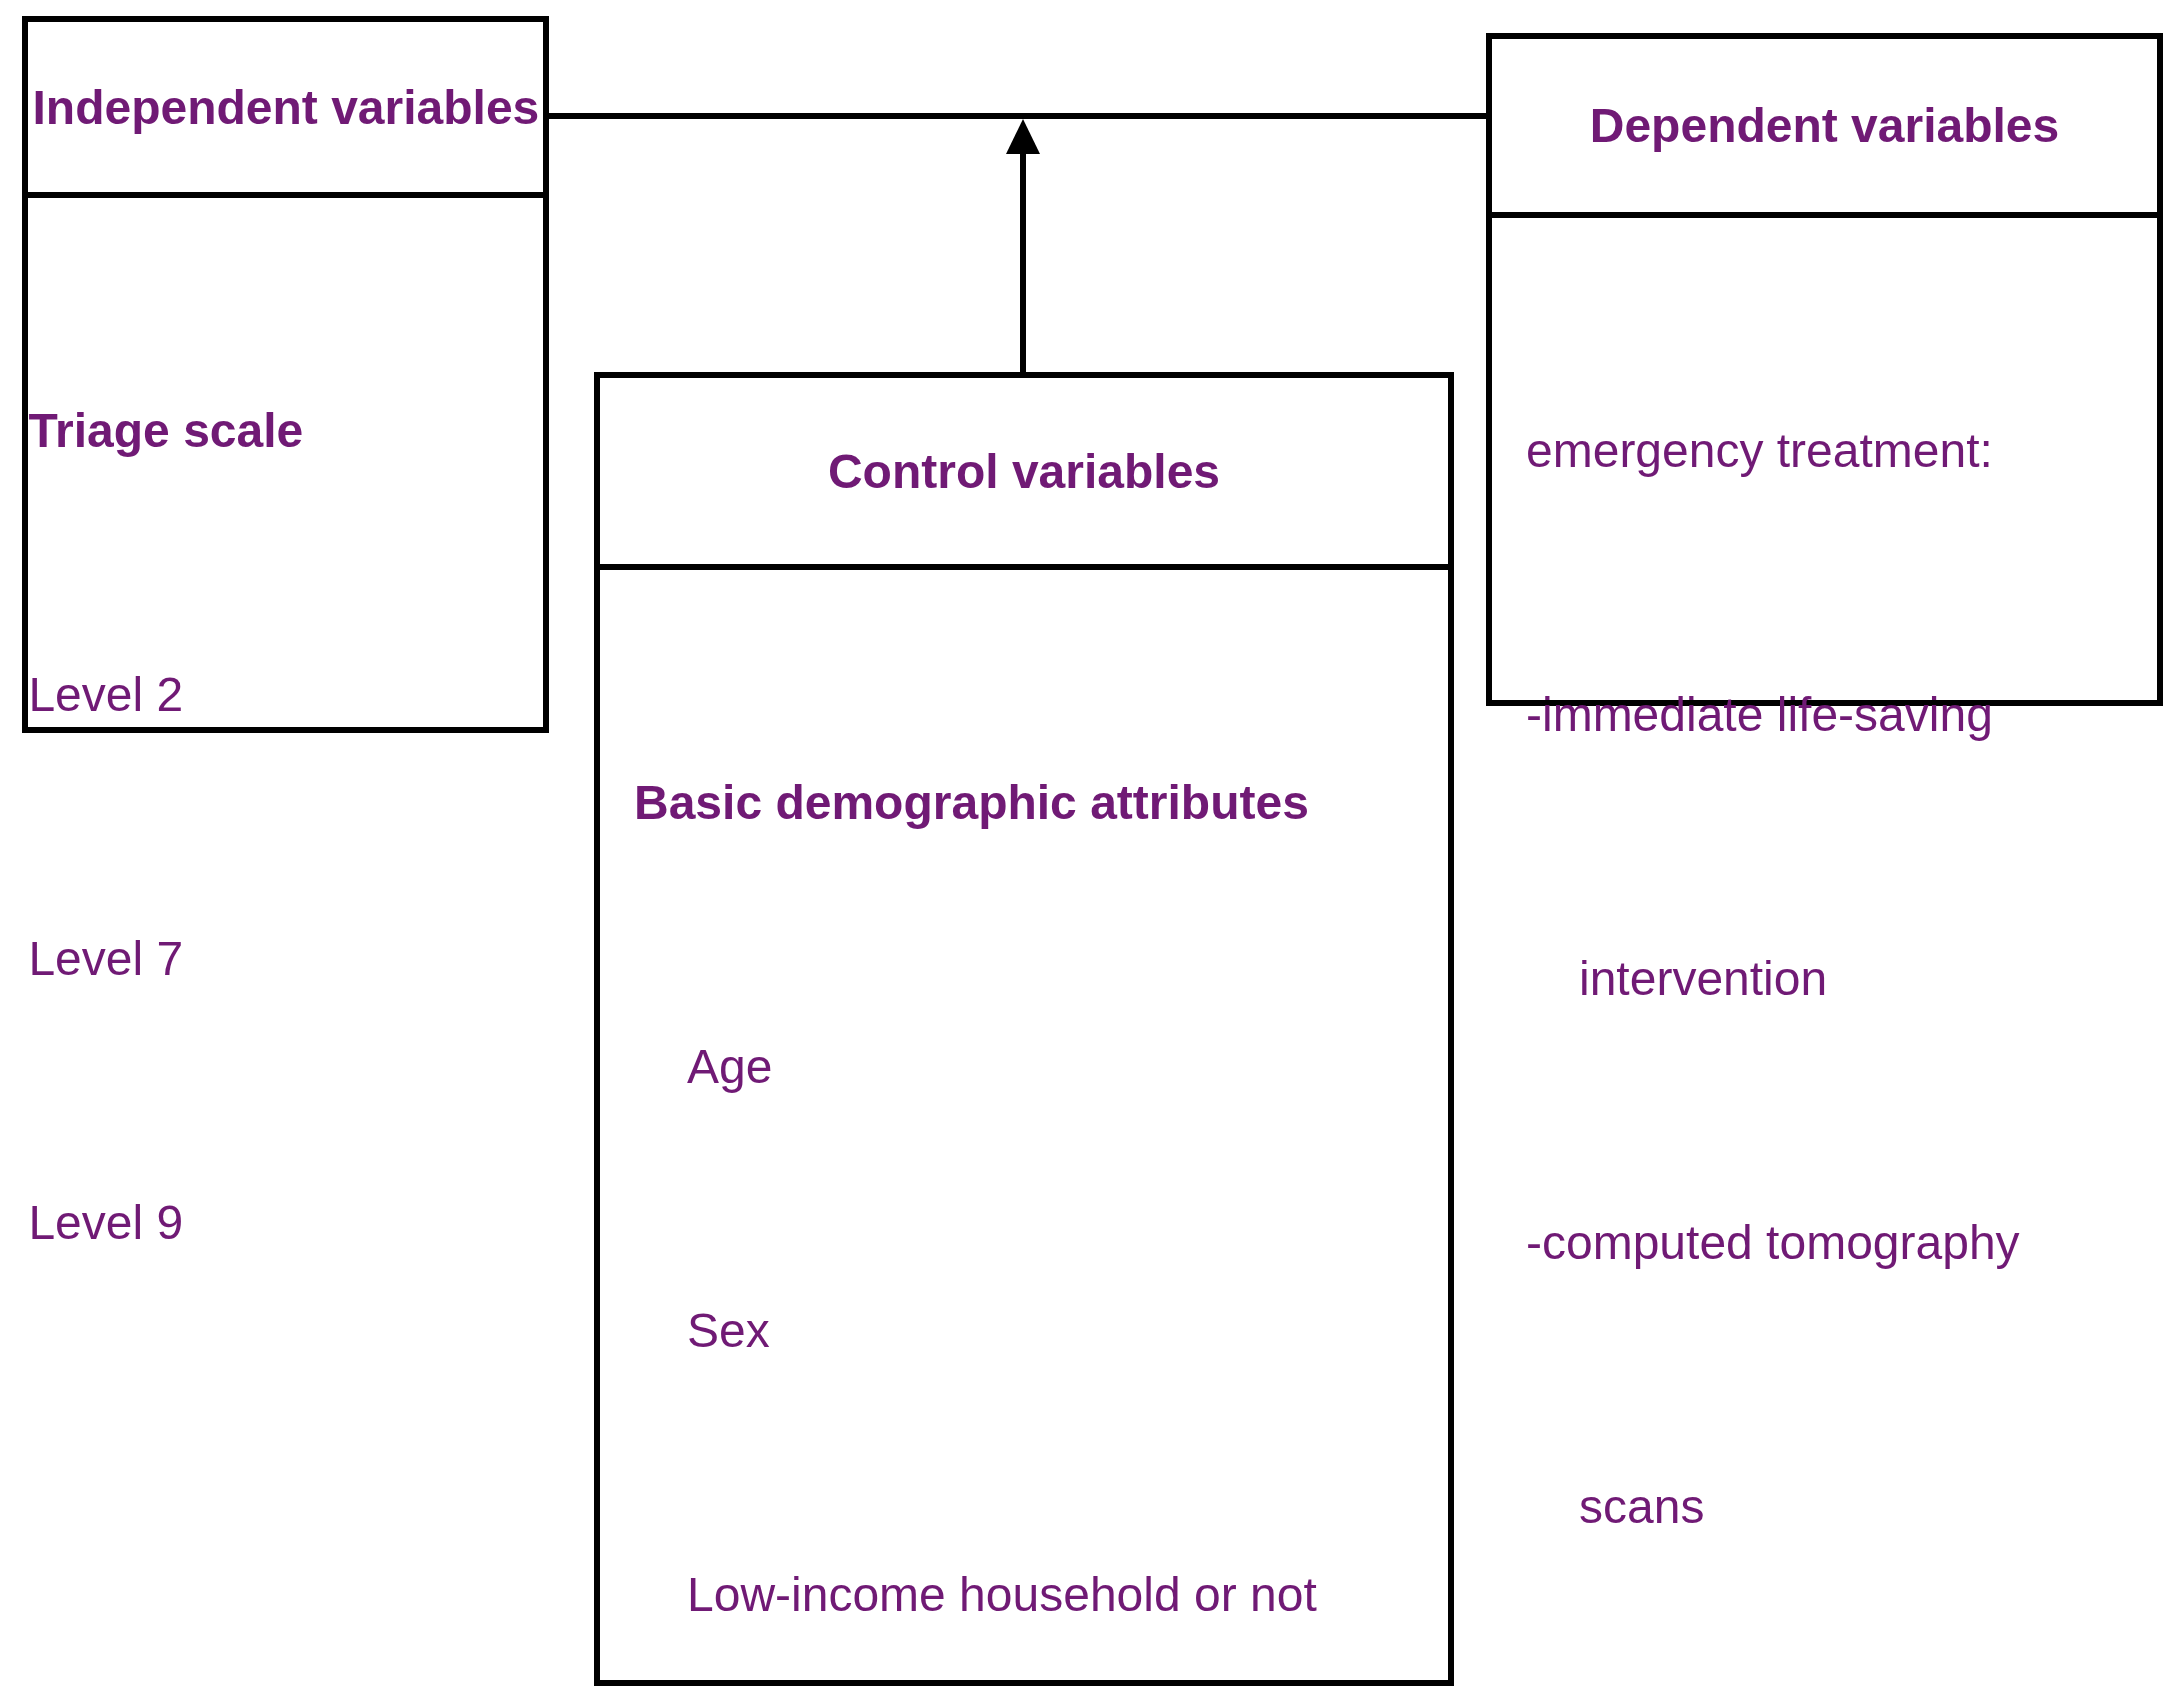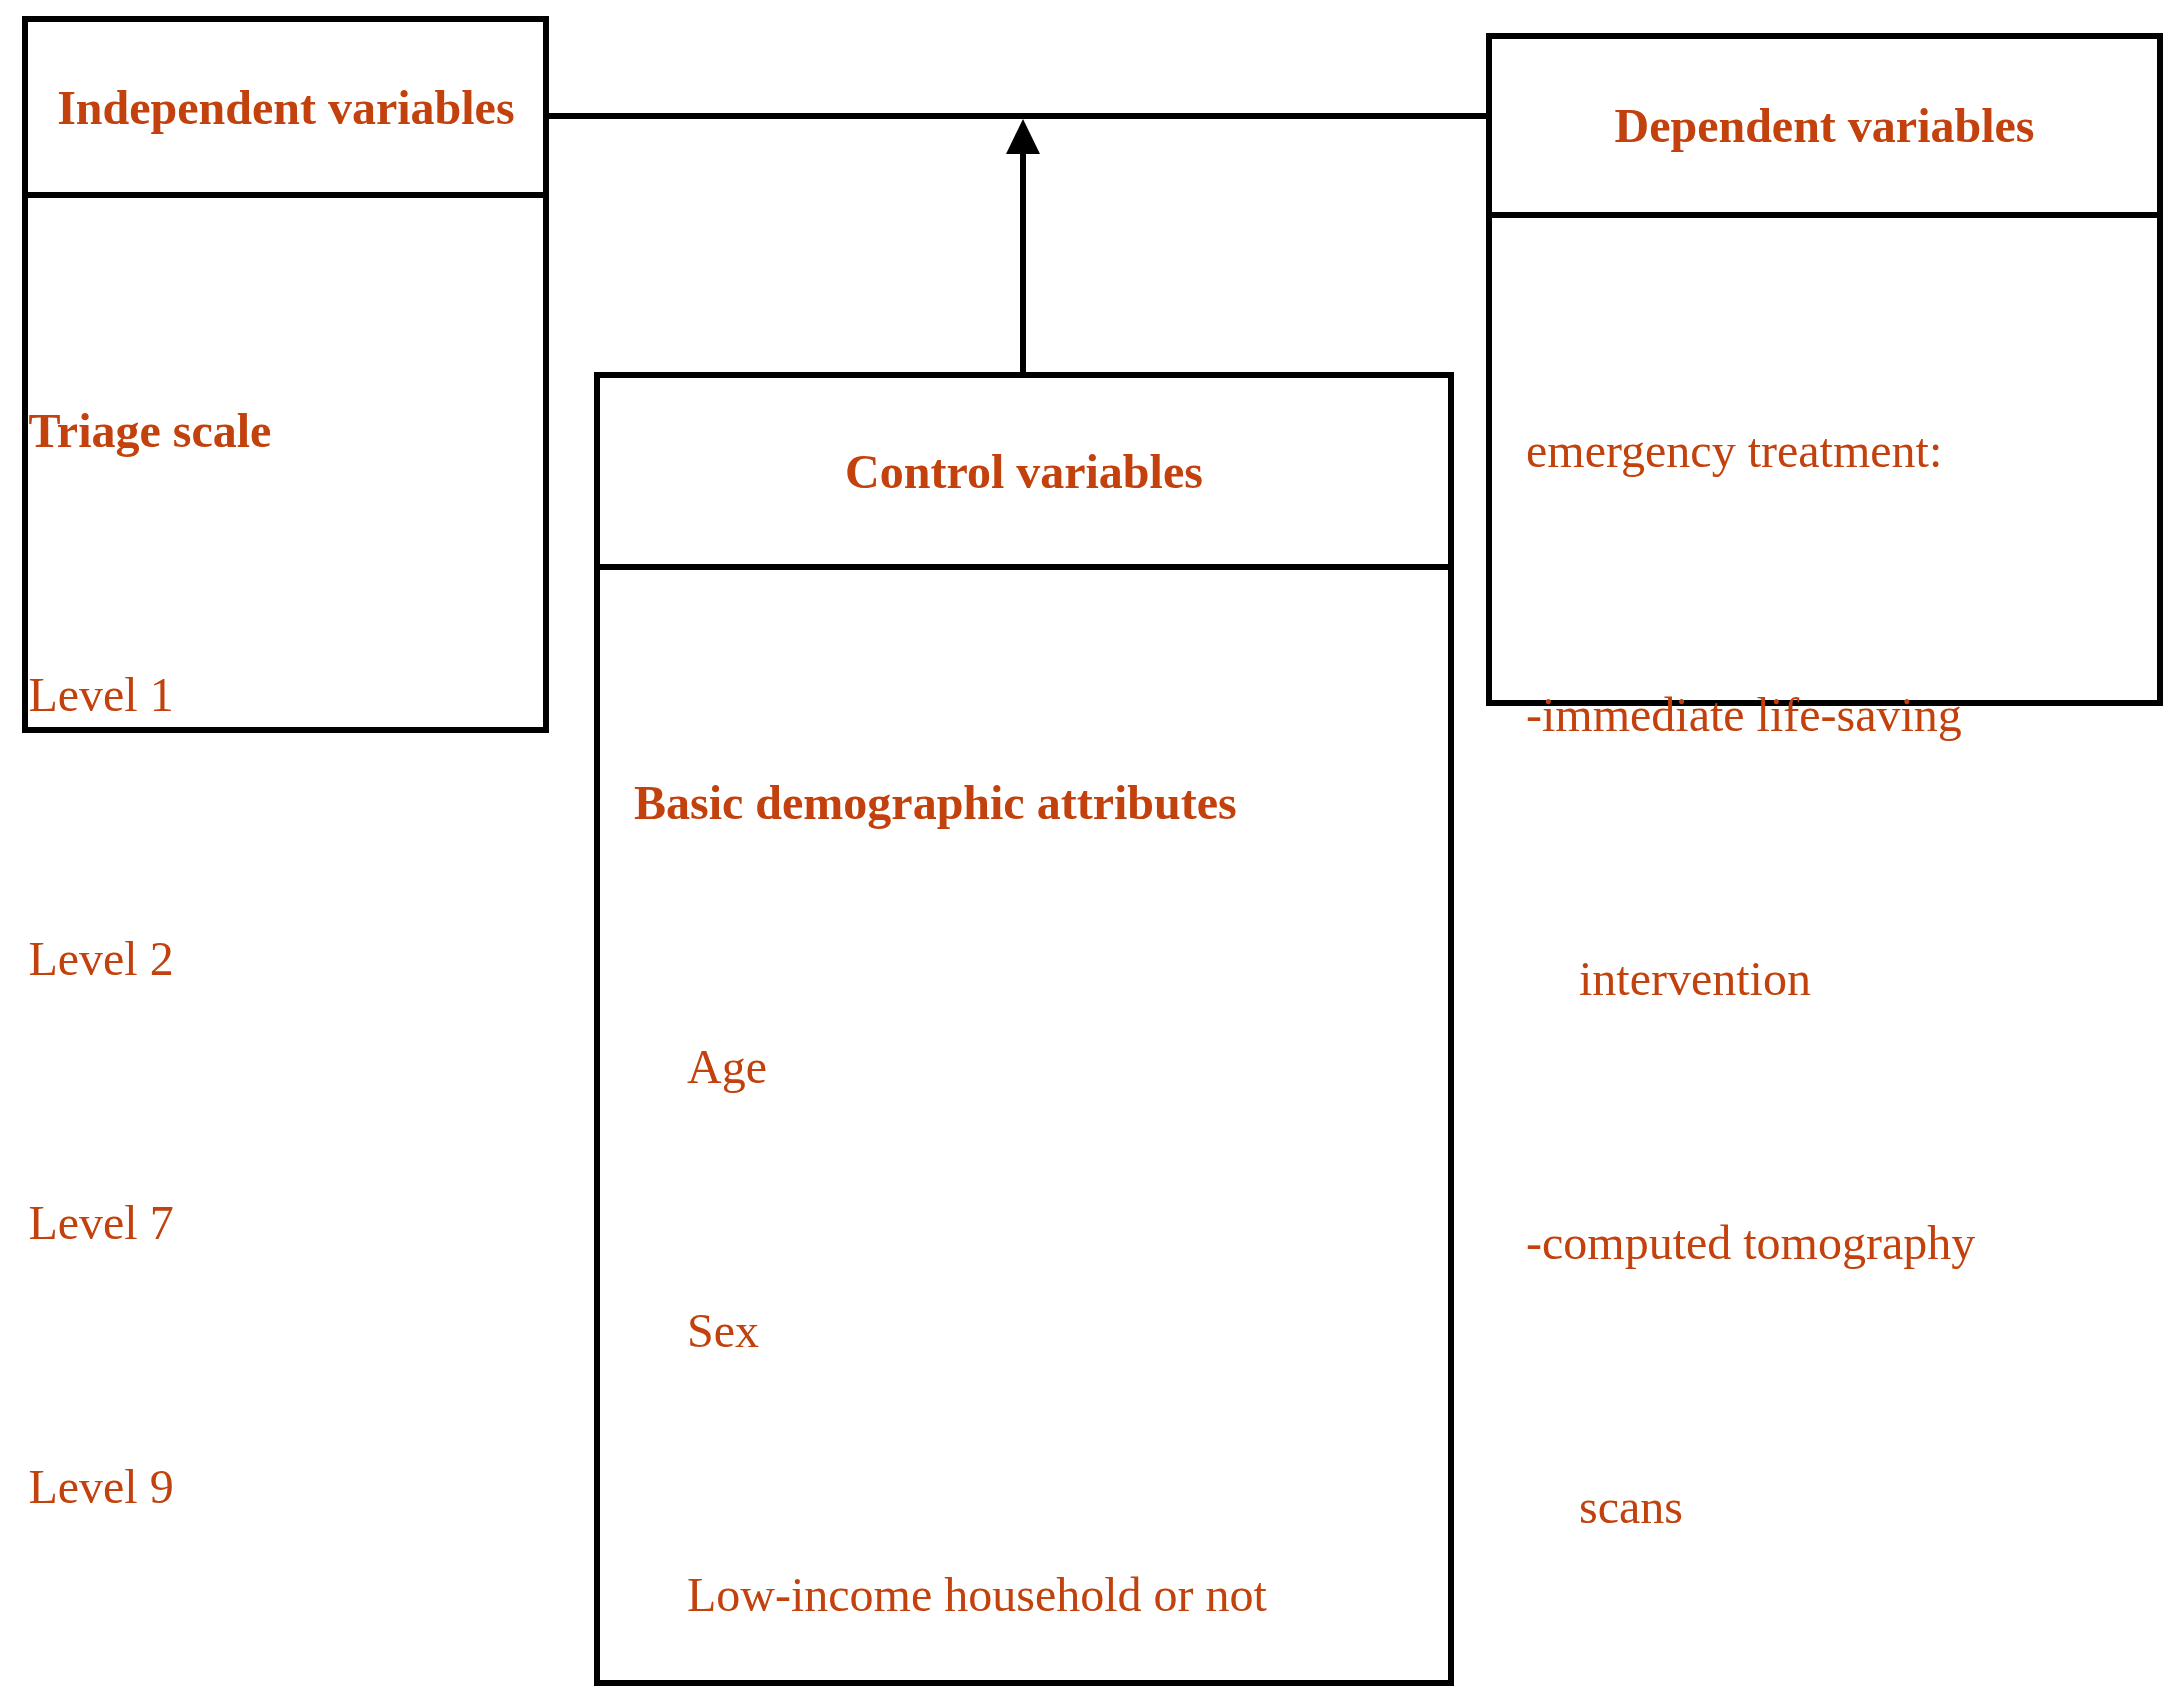--- a/index.html
+++ b/index.html
@@ -1,22 +1,22 @@
 <!DOCTYPE html>
 <html style="font-size:12.8px"><head>
 <meta charset="utf-8">
 <style>
   html, body { margin: 0; padding: 0; background: #ffffff; }
   .canvas {
     position: relative;
     width: 2183px;
     height: 1701px;
     background: #ffffff;
-    font-family: Liberation Serif, serif;
-    color: #c2410c;
+    font-family: Liberation Sans, sans-serif;
+    color: #701a75;
     overflow: hidden;
   }
   .box {
     position: absolute;
     box-sizing: border-box;
     border: 6.4px solid #000000;
     background: #ffffff;
   }
   .box-header {
     box-sizing: content-box;
@@ -72,21 +72,20 @@
 </style>
 </head>
 <body>
 
 <div class="canvas">
 
   <div class="box box-independent">
     <div class="box-header">Independent variables</div>
     <div class="box-body centered">
       <div class="line bold">Triage scale</div>
-      <div class="line">Level 1</div>
       <div class="line">Level 2</div>
       <div class="line">Level 7</div>
       <div class="line">Level 9</div>
     </div>
   </div>
 
   <div class="box box-control">
     <div class="box-header">Control variables</div>
     <div class="box-body lefted">
       <div class="line bold">Basic demographic attributes</div>

